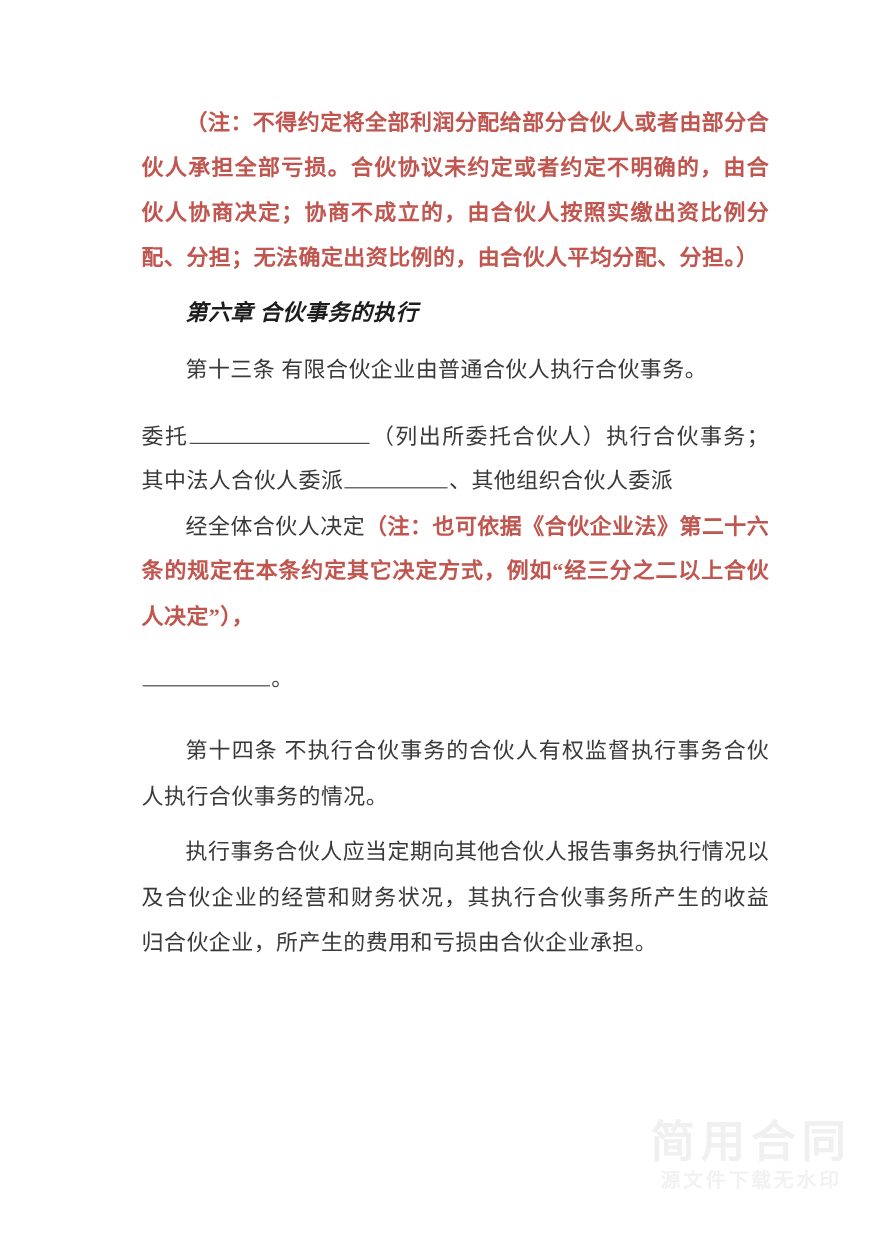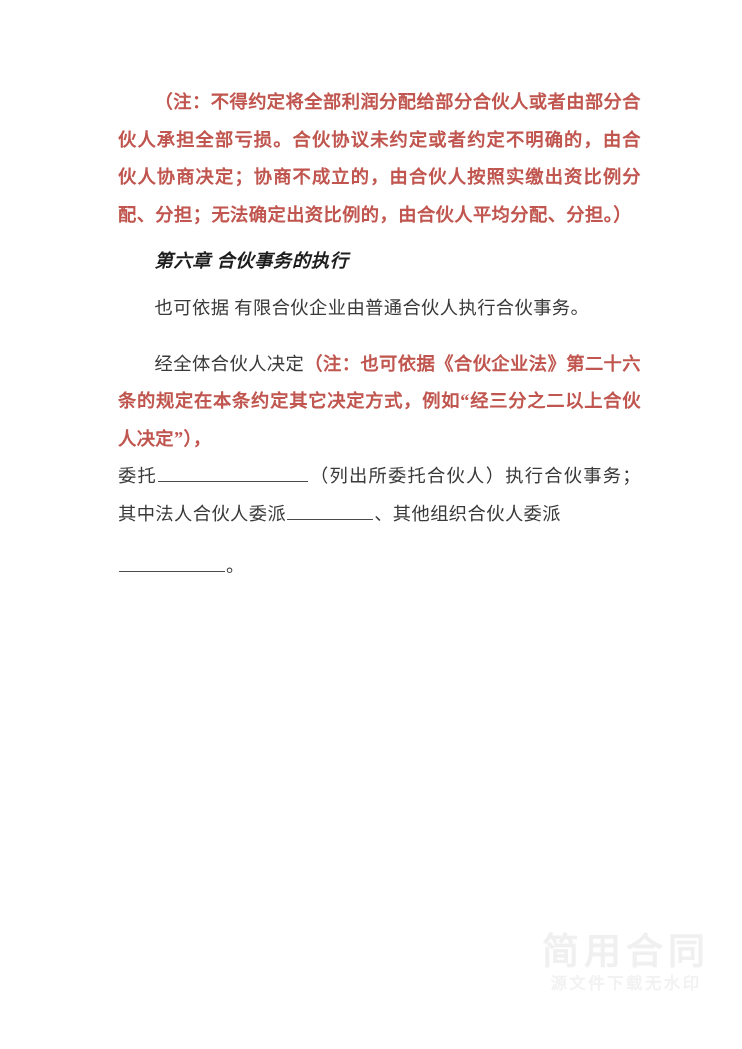--- a/index.html
+++ b/index.html
@@ -119,43 +119,45 @@
   <div class="doc-body">
 
     <p class="para red indent">（注：不得约定将全部利润分配给部分合伙人或者由部分合伙人承担全部亏损。合伙协议未约定或者约定不明确的，由合伙人协商决定；协商不成立的，由合伙人按照实缴出资比例分配、分担；无法确定出资比例的，由合伙人平均分配、分担。）</p>
 
     <div class="gap-sm"></div>
 
     <p class="heading">第六章  合伙事务的执行</p>
 
     <div class="gap-sm"></div>
 
-    <p class="para indent">也可依据  有限合伙企业由普通合伙人执行合伙事务。</p>
+    <p class="para indent">第十三条  有限合伙企业由普通合伙人执行合伙事务。</p>
 
     <div class="gap-sm"></div>
 
 
     <div class="gap-sm"></div>
 
+    <p class="para"><span>委托</span><span class="blank w-lg"></span><span>（列出所委托合伙人）执行合伙事务；其中法人合伙人委派</span><span class="blank w-xs"></span><span>、其他组织合伙人委派</span></p>
+
     <p class="para indent"><span class="black-run">经全体合伙人决定</span><span class="red-run">（注：也可依据《合伙企业法》第二十六条的规定在本条约定其它决定方式，例如“经三分之二以上合伙人决定”），</span></p>
-
-    <p class="para"><span>委托</span><span class="blank w-lg"></span><span>（列出所委托合伙人）执行合伙事务；其中法人合伙人委派</span><span class="blank w-xs"></span><span>、其他组织合伙人委派</span></p>
 
     <div class="gap-md"></div>
 
     <p class="blank-line-para"><span class="blank w-sm"></span><span>。</span></p>
 
     <div class="gap-md"></div>
 
 
     <div class="gap-sm"></div>
 
+    <p class="para indent">第十四条  不执行合伙事务的合伙人有权监督执行事务合伙人执行合伙事务的情况。</p>
 
     <div class="gap-sm"></div>
 
+    <p class="para indent">执行事务合伙人应当定期向其他合伙人报告事务执行情况以及合伙企业的经营和财务状况，其执行合伙事务所产生的收益归合伙企业，所产生的费用和亏损由合伙企业承担。</p>
 
   </div>
 
   <div class="watermark">
     <div class="watermark-main">简用合同</div>
     <div class="watermark-sub">源文件下载无水印</div>
   </div>
 
 </div>
 

